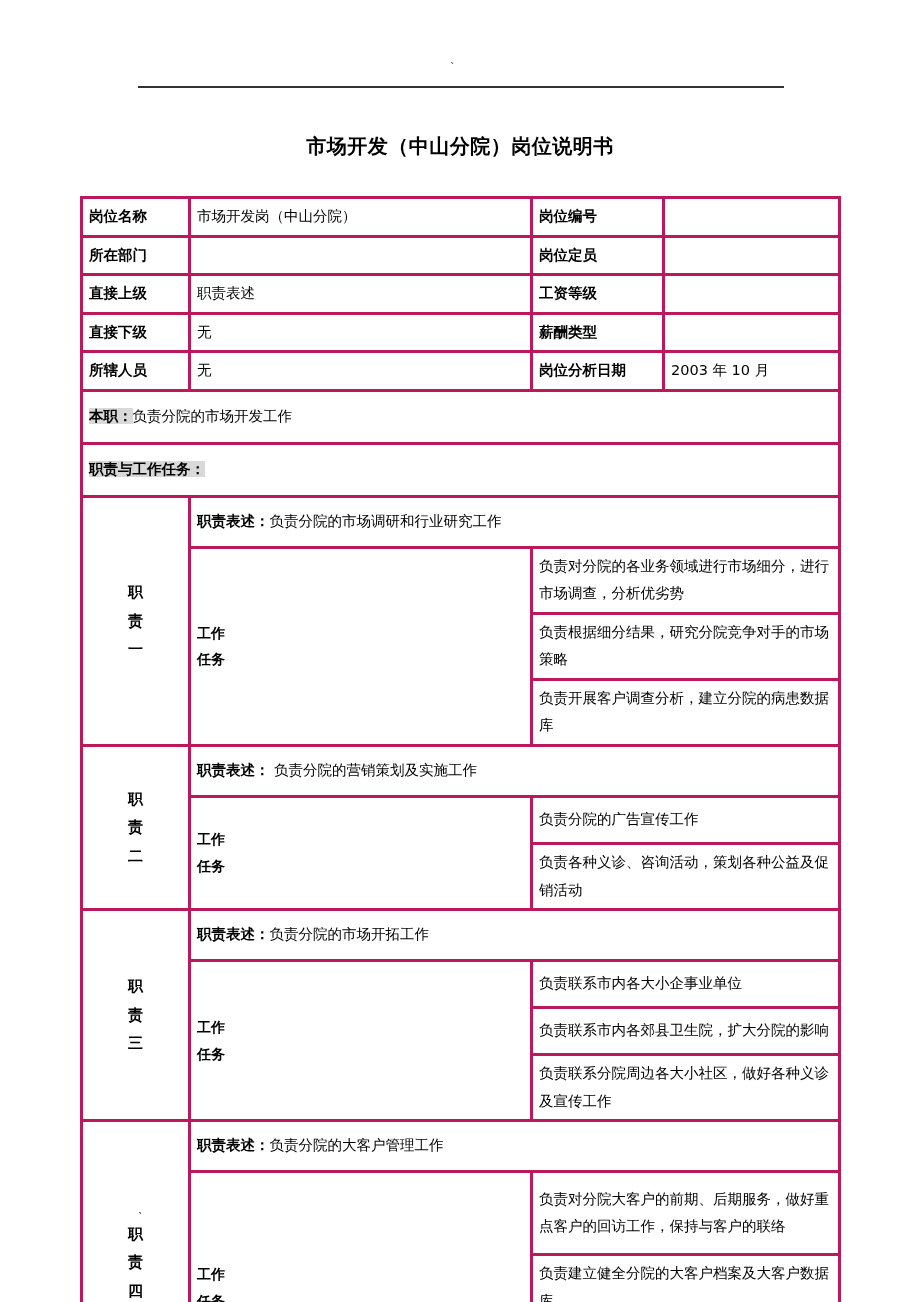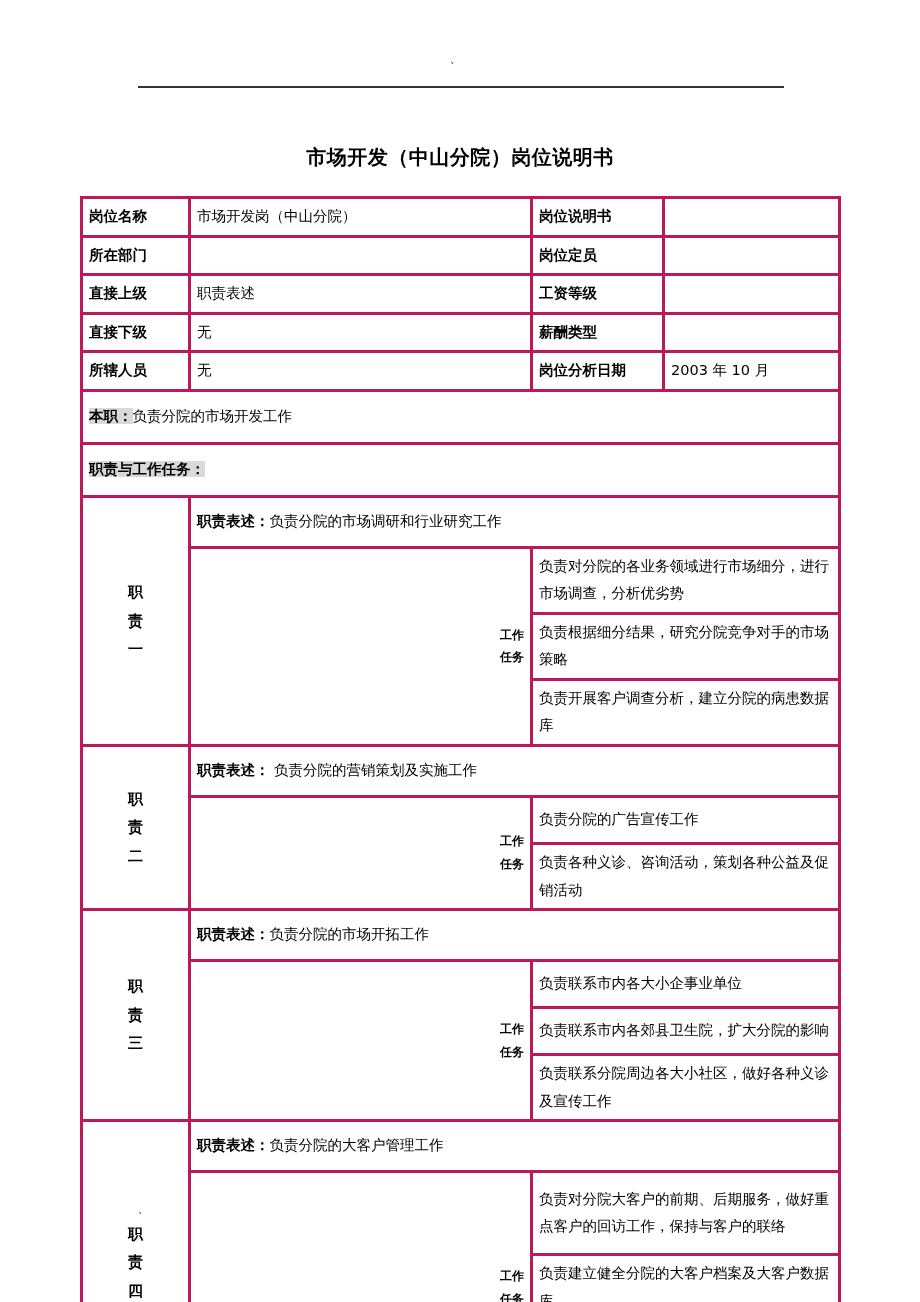--- a/index.html
+++ b/index.html
@@ -39,21 +39,21 @@
     top: 86px;
     width: 646px;
     height: 2px;
     background: #333333;
   }
 
   
   .doc-title {
     position: absolute;
     left: 0;
-    top: 144px;
+    top: 133px;
     width: 920px;
     text-align: center;
     font-size: 20px;
     font-weight: bold;
     letter-spacing: 0.5px;
     font-family: "DejaVu Sans", "Liberation Sans", sans-serif;
   }
 
   
   .doc-table {
@@ -109,23 +109,23 @@
     font-weight: bold;
     font-size: 15px;
     line-height: 1.75;
     padding: 4px 2px;
   }
   .duty-col .vchar {
     display: block;
   }
   .task-col {
     width: 60px;
-    text-align: right;
-    font-weight: bold;
-    font-size: 12px;
+    text-align: left;
+    font-weight: bold;
+    font-size: 14px;
     line-height: 1.75;
     padding: 4px 2px;
   }
   .task-col .vchar {
     display: block;
   }
   .duty-desc {
     height: 40px;
     margin-left: 44px;
   }
@@ -166,21 +166,21 @@
       <col class="c-lbl-l">
       <col class="c-val-l">
       <col class="c-lbl-r">
       <col class="c-val-r">
     </colgroup>
     <tbody>
 
       <tr class="info-h">
         <td class="lbl">岗位名称</td>
         <td class="val">市场开发岗（中山分院）</td>
-        <td class="lbl">岗位说明书</td>
+        <td class="lbl">岗位编号</td>
         <td class="val"></td>
       </tr>
       <tr class="info-h">
         <td class="lbl">所在部门</td>
         <td class="val"></td>
         <td class="lbl">岗位定员</td>
         <td class="val"></td>
       </tr>
       <tr class="info-h">
         <td class="lbl">直接上级</td>

